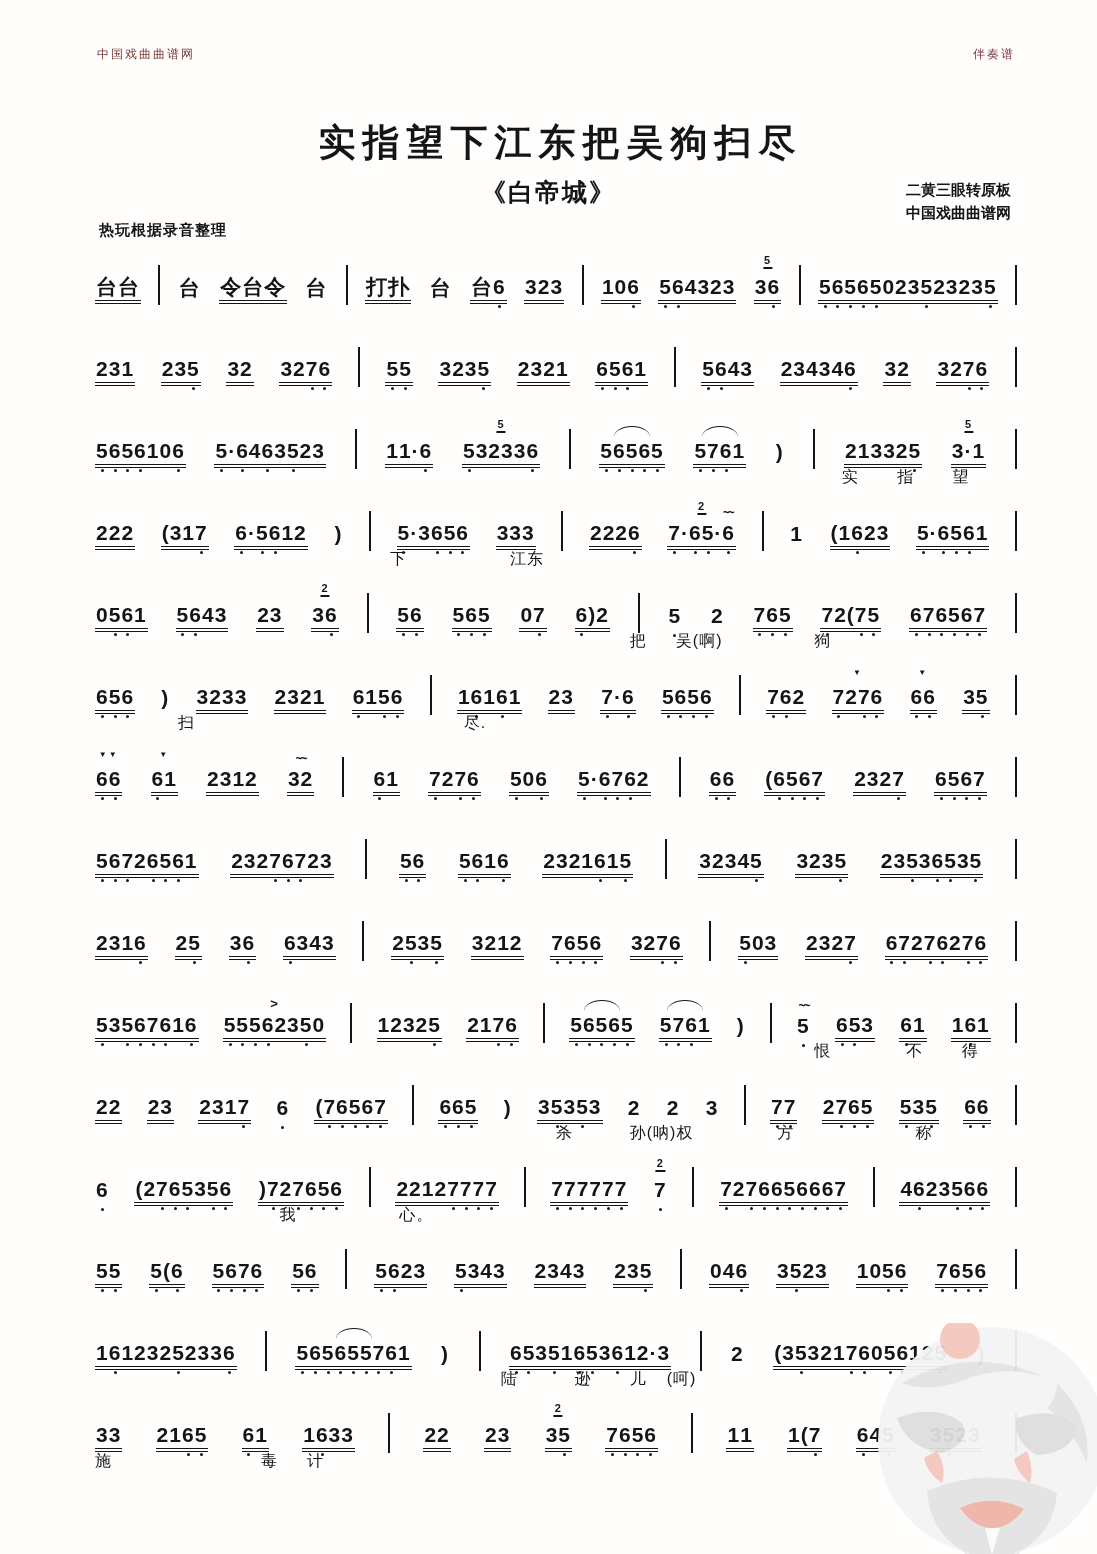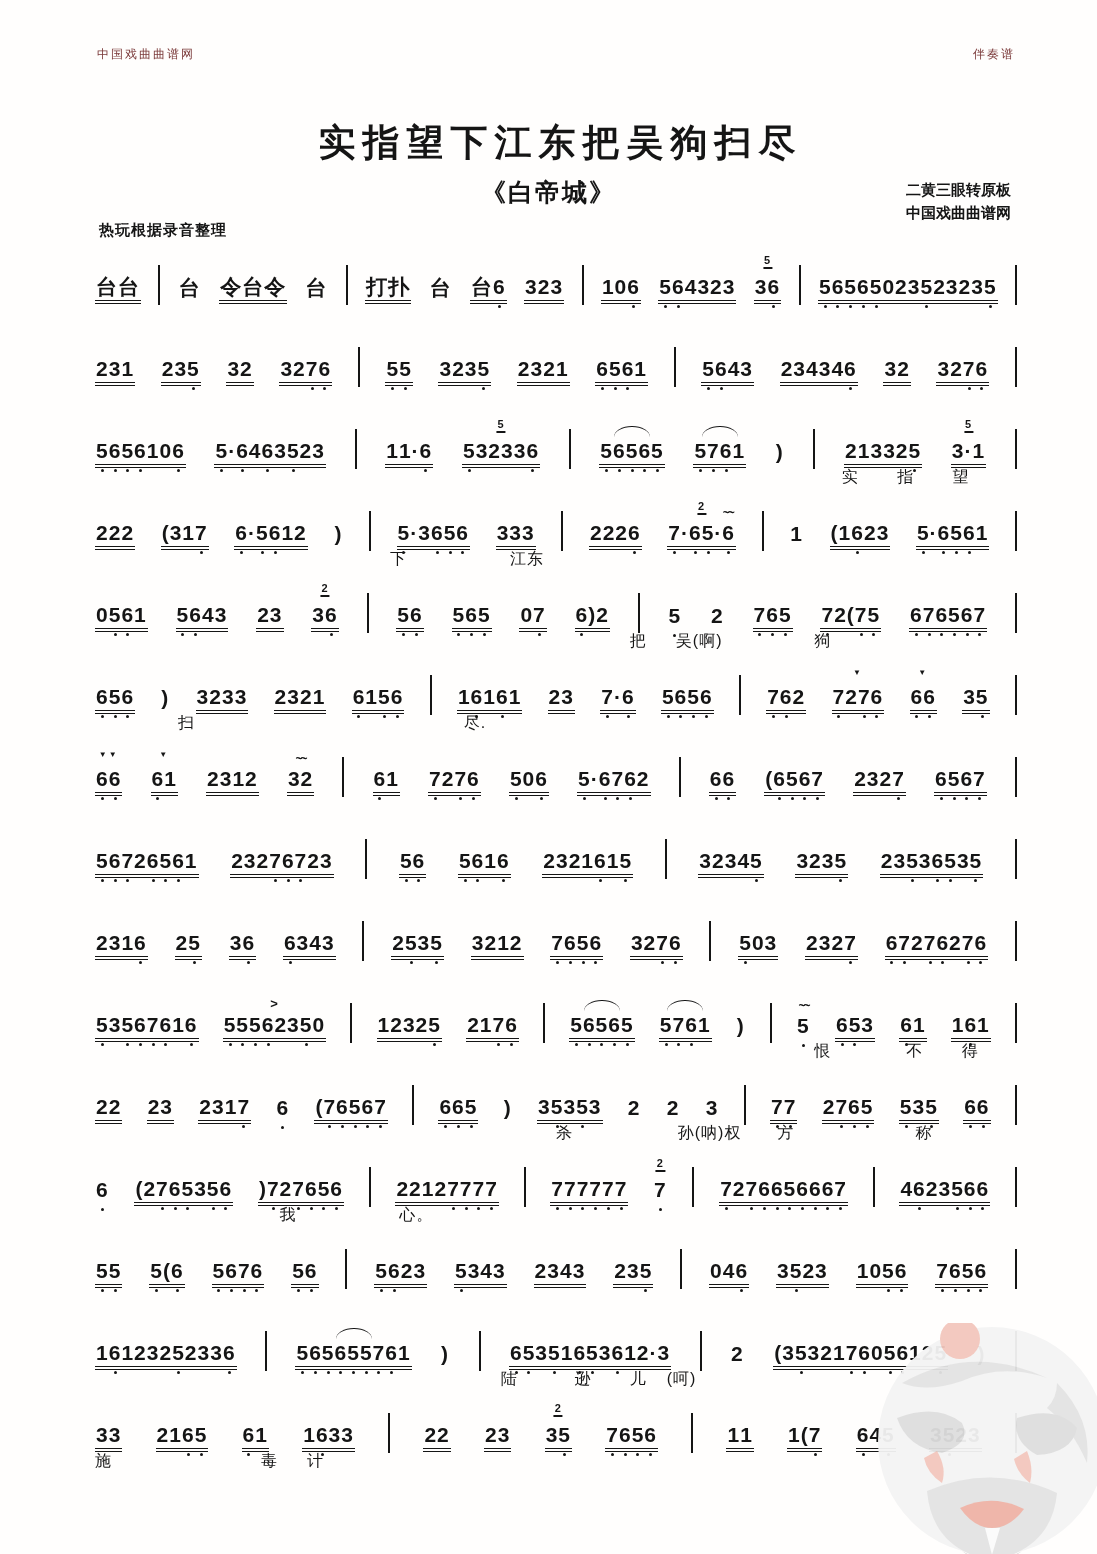--- a/index.html
+++ b/index.html
@@ -286,21 +286,21 @@
           <span class="grp single"><span class="ch">3</span></span>
           <div class="bar"></div>
           <span class="grp multi"><span class="ch lo">7</span><span class="ch lo">7</span></span>
           <span class="grp multi"><span class="ch">2</span><span class="ch lo">7</span><span class="ch lo">6</span><span class="ch lo">5</span></span>
           <span class="grp multi"><span class="ch lo">5</span><span class="ch">3</span><span class="ch lo">5</span></span>
           <span class="grp multi"><span class="ch lo">6</span><span class="ch lo">6</span></span>
           <div class="bar"></div>
         </div>
         <div class="lyrics-row">
           <span class="lyric" style="left: 50%;">杀</span>
-          <span class="lyric" style="left: 58%; margin-left: 48px;">孙(呐)权</span>
+          <span class="lyric" style="left: 58%;">孙(呐)权</span>
           <span class="lyric" style="left: 74%;">方</span>
           <span class="lyric" style="left: 89%;">称</span>
         </div>
       </div>
       <div class="score-line">
         <div class="notes-row">
           <span class="grp single"><span class="ch lo">6</span></span>
           <span class="grp multi"><span class="ch">(</span><span class="ch">2</span><span class="ch lo">7</span><span class="ch lo">6</span><span class="ch lo">5</span><span class="ch">3</span><span class="ch lo">5</span><span class="ch lo">6</span></span>
           <span class="grp multi"><span class="ch">)</span><span class="ch lo">7</span><span class="ch">2</span><span class="ch lo">7</span><span class="ch lo">6</span><span class="ch lo">5</span><span class="ch lo">6</span></span>
           <div class="bar"></div>

